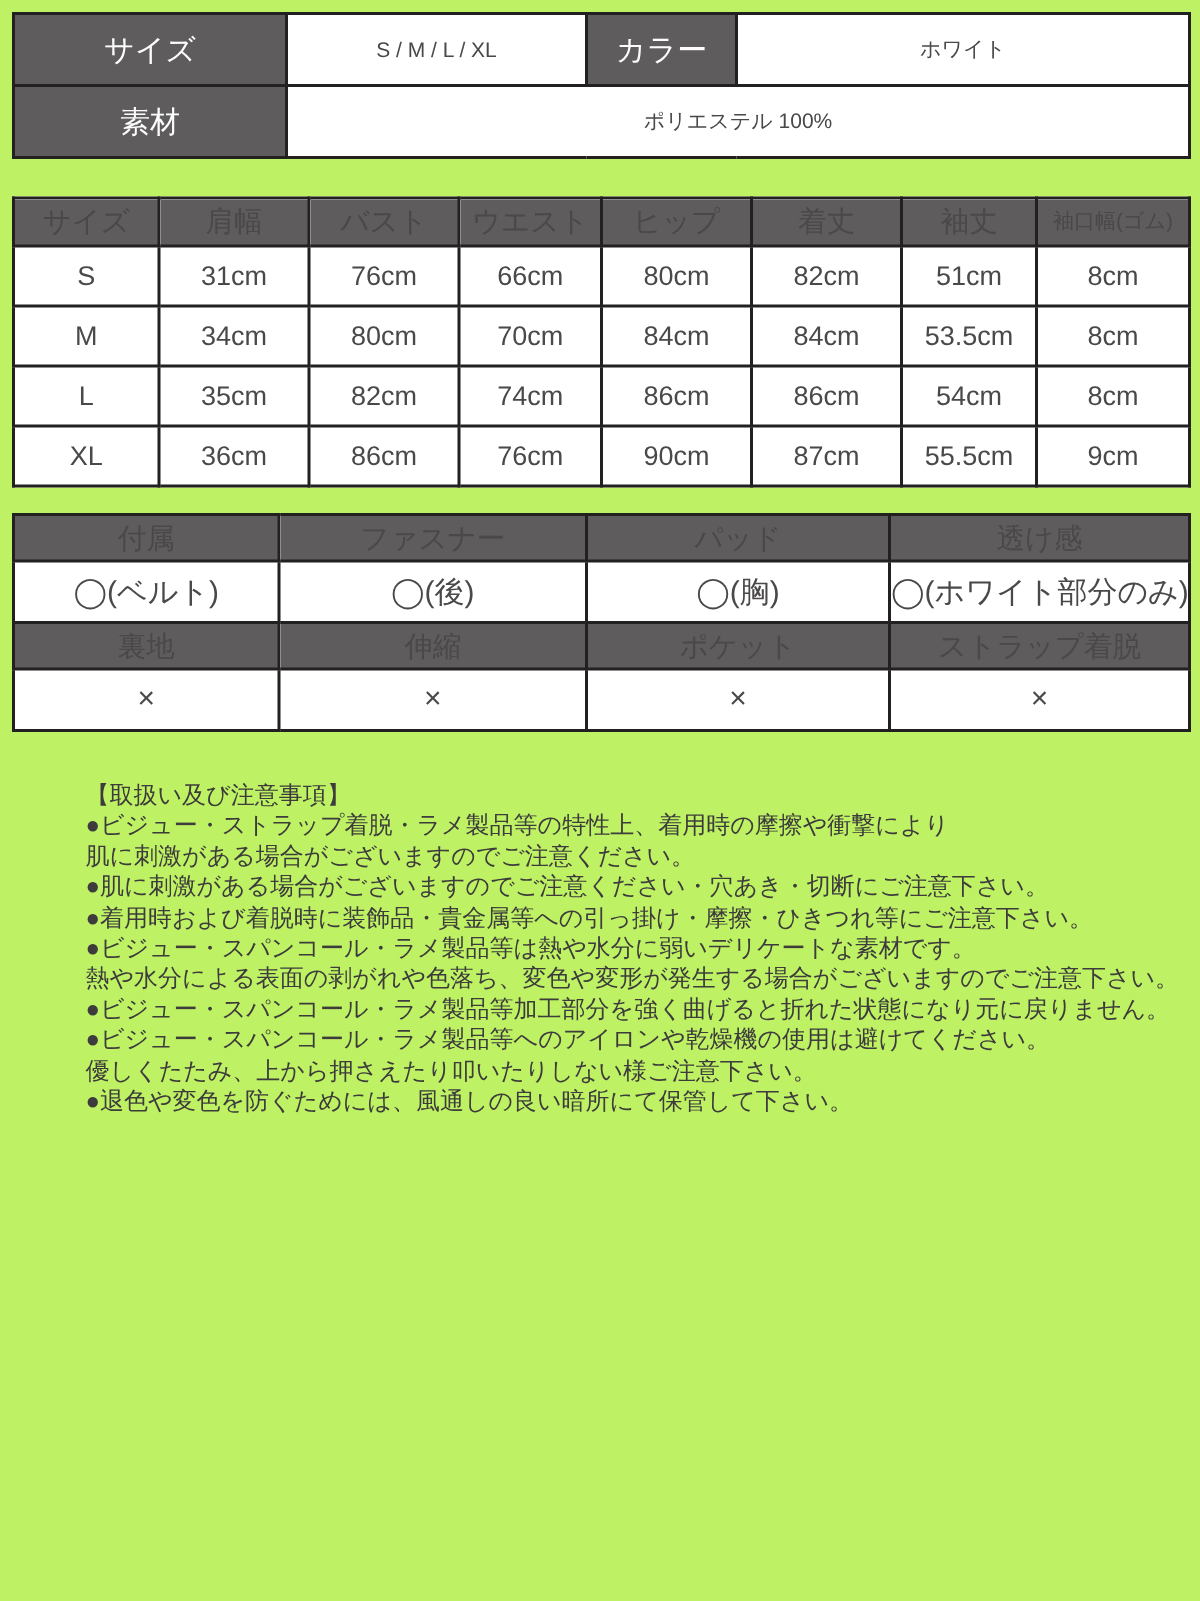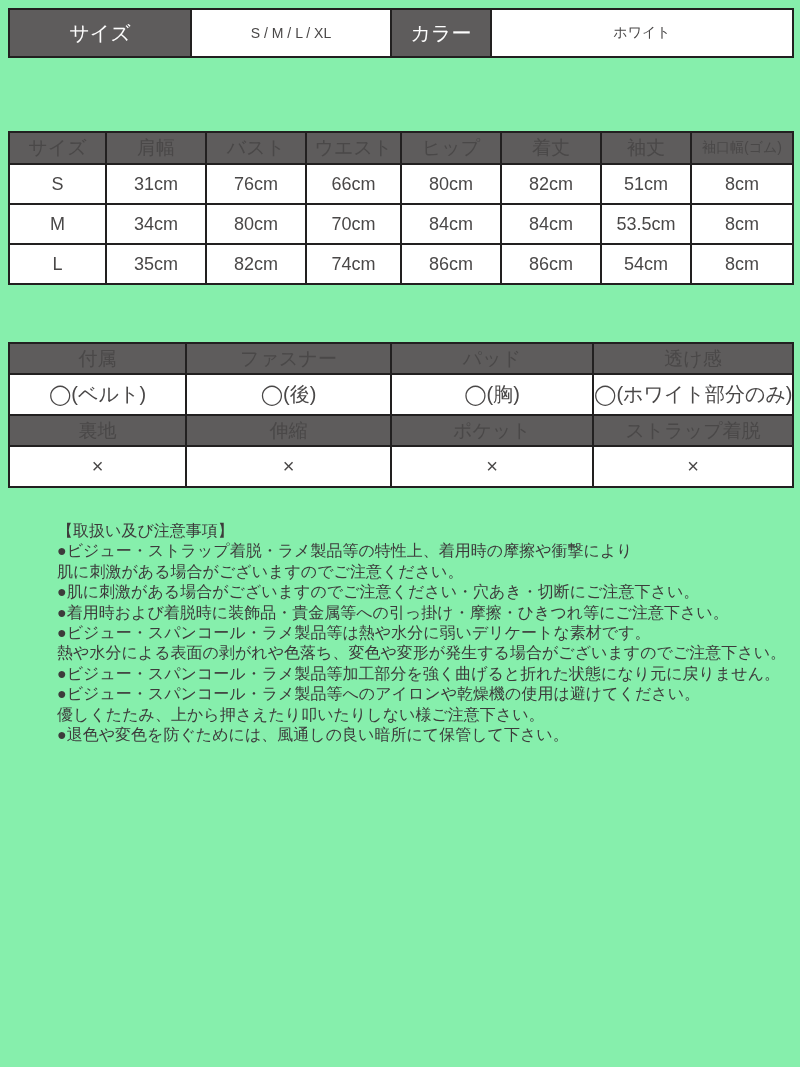--- a/index.html
+++ b/index.html
@@ -1,17 +1,17 @@
 <!DOCTYPE html>
 <html lang="ja"><head>
 <meta charset="utf-8">
 <style>
   html,body{margin:0;padding:0;background:#ffffff;}
   .page{
-    position:relative;width:800px;height:1067px;background:#86efac;overflow:hidden;
+    position:relative;width:800px;height:1067px;background:#bef264;overflow:hidden;
     font-family:"Liberation Sans","DejaVu Sans",sans-serif;
   }
   table{border-collapse:collapse;table-layout:fixed;position:absolute;background:#ffffff;}
   td{border:2px solid #222020;text-align:center;vertical-align:middle;padding:0;overflow:hidden;white-space:nowrap;}
   .hd{background:#5e5c5c;color:#ffffff;}
   
   .spec{left:8px;top:8px;width:784px;}
   .spec td{font-size:14px;color:#4a4848;}
   .spec .hd{font-size:20px;color:#fdfdfd;}
   .spec tr{height:48px;}
@@ -47,20 +47,24 @@
         <col style="width:200px">
         <col style="width:100px">
         <col style="width:302px">
       </colgroup>
     <tbody>
         <tr>
       <td class="hd">サイズ</td>
       <td>S / M / L / XL</td>
       <td class="hd">カラー</td>
       <td>ホワイト</td>
+    </tr>
+    <tr>
+      <td class="hd">素材</td>
+      <td colspan="3">ポリエステル 100%</td>
     </tr>
   </tbody>
     </table>
 
   <table class="sizes">
     <colgroup>
       <col style="width:97px">
         <col style="width:100px">
         <col style="width:100px">
         <col style="width:95px">
@@ -103,20 +107,30 @@
     <tr class="drow">
       <td>L</td>
       <td>35cm</td>
       <td>82cm</td>
       <td>74cm</td>
       <td>86cm</td>
       <td>86cm</td>
       <td>54cm</td>
       <td>8cm</td>
     </tr>
+    <tr class="drow">
+      <td>XL</td>
+      <td>36cm</td>
+      <td>86cm</td>
+      <td>76cm</td>
+      <td>90cm</td>
+      <td>87cm</td>
+      <td>55.5cm</td>
+      <td>9cm</td>
+    </tr>
   </tbody>
     </table>
 
   <table class="feat">
     <colgroup>
         <col style="width:177px">
         <col style="width:205px">
         <col style="width:202px">
         <col style="width:200px">
       </colgroup>

